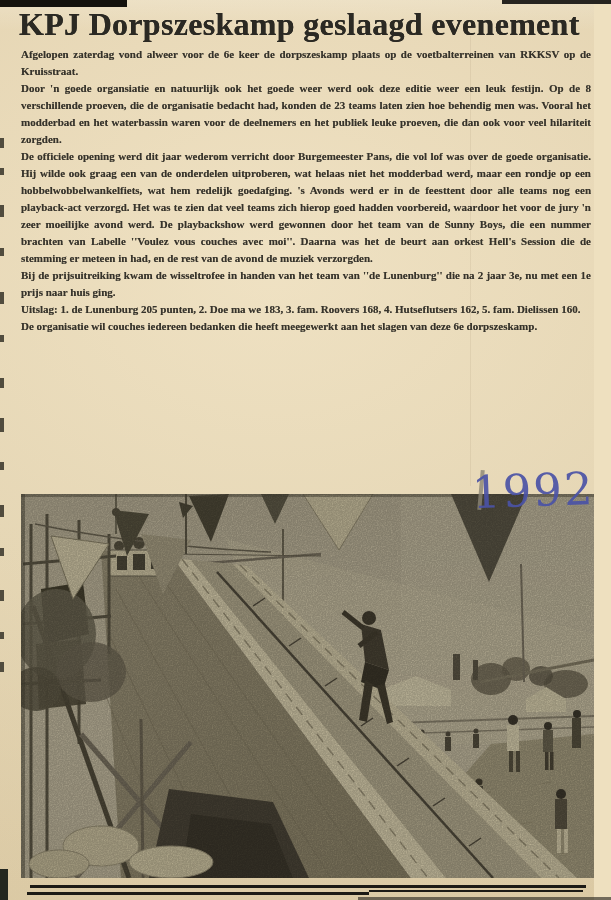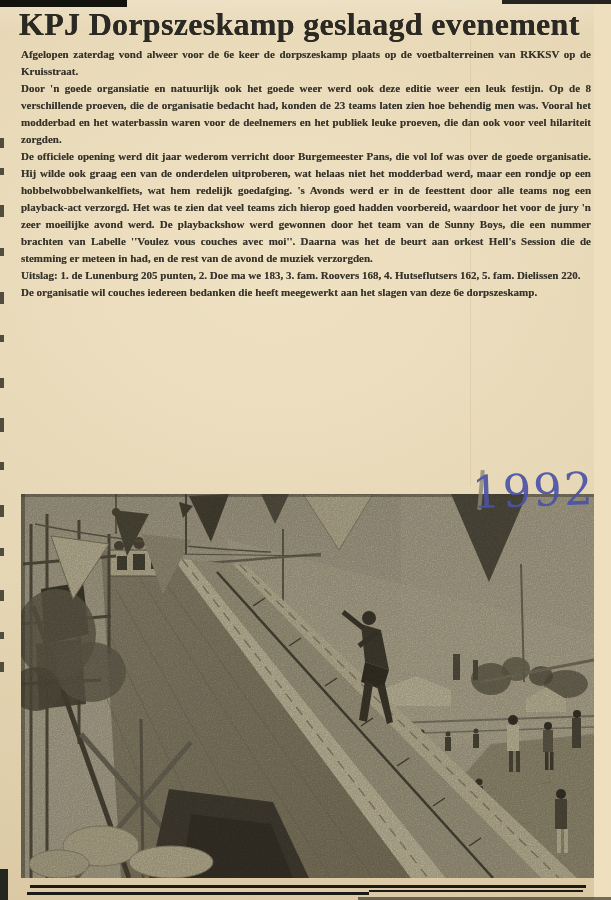--- a/index.html
+++ b/index.html
@@ -60,21 +60,22 @@
   <div class="tick" style="top:590px;height:11px"></div>
   <div class="tick" style="top:632px;height:7px"></div>
   <div class="tick" style="top:662px;height:10px"></div>
 
   <h1 class="headline">KPJ Dorpszeskamp geslaagd evenement</h1>
 
   <div class="body-text">
     <p>Afgelopen zaterdag vond alweer voor de 6e keer de dorpszeskamp plaats op de voetbalterreinen van RKKSV op de Kruisstraat.</p>
     <p>Door 'n goede organsiatie en natuurlijk ook het goede weer werd ook deze editie weer een leuk festijn. Op de 8 verschillende proeven, die de organisatie bedacht had, konden de 23 teams laten zien hoe behendig men was. Vooral het modderbad en het waterbassin waren voor de deelnemers en het publiek leuke proeven, die dan ook voor veel hilariteit zorgden.</p>
     <p>De officiele opening werd dit jaar wederom verricht door Burgemeester Pans, die vol lof was over de goede organisatie. Hij wilde ook graag een van de onderdelen uitproberen, wat helaas niet het modderbad werd, maar een rondje op een hobbelwobbelwankelfiets, wat hem redelijk goedafging. 's Avonds werd er in de feesttent door alle teams nog een playback-act verzorgd. Het was te zien dat veel teams zich hierop goed hadden voorbereid, waardoor het voor de jury 'n zeer moeilijke avond werd. De playbackshow werd gewonnen door het team van de Sunny Boys, die een nummer brachten van Labelle ''Voulez vous couches avec moi''. Daarna was het de beurt aan orkest Hell's Session die de stemming er meteen in had, en de rest van de avond de muziek verzorgden.</p>
-    <p>Uitslag: 1. de Lunenburg 205 punten, 2. Doe ma we 183, 3. fam. Roovers 168, 4. Hutseflutsers 162, 5. fam. Dielissen 220.</p>
+    <p>Bij de prijsuitreiking kwam de wisseltrofee in handen van het team van ''de Lunenburg'' die na 2 jaar 3e, nu met een 1e prijs naar huis ging.</p>
+    <p>Uitslag: 1. de Lunenburg 205 punten, 2. Doe ma we 183, 3. fam. Roovers 168, 4. Hutseflutsers 162, 5. fam. Dielissen 160.</p>
     <p>De organisatie wil couches iedereen bedanken die heeft meegewerkt aan het slagen van deze 6e dorpszeskamp.</p>
   </div>
 
   <div class="crease"></div>
 
   <div class="photo">
     <svg viewBox="0 0 573 384" preserveAspectRatio="none">
       <defs>
         <linearGradient id="sky" x1="0" y1="0" x2="0" y2="1">
           <stop offset="0" stop-color="#b7ae95"></stop>

